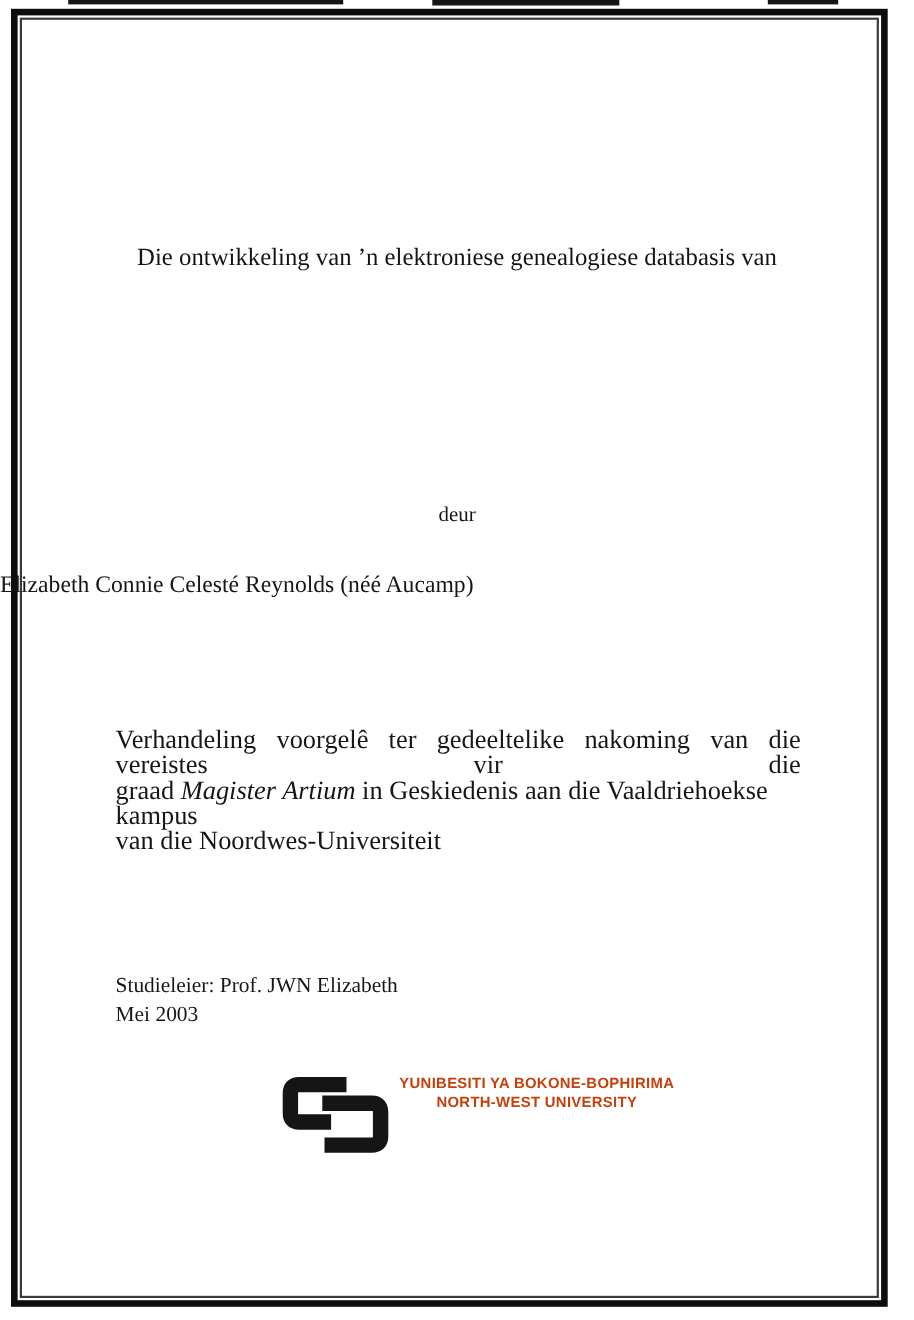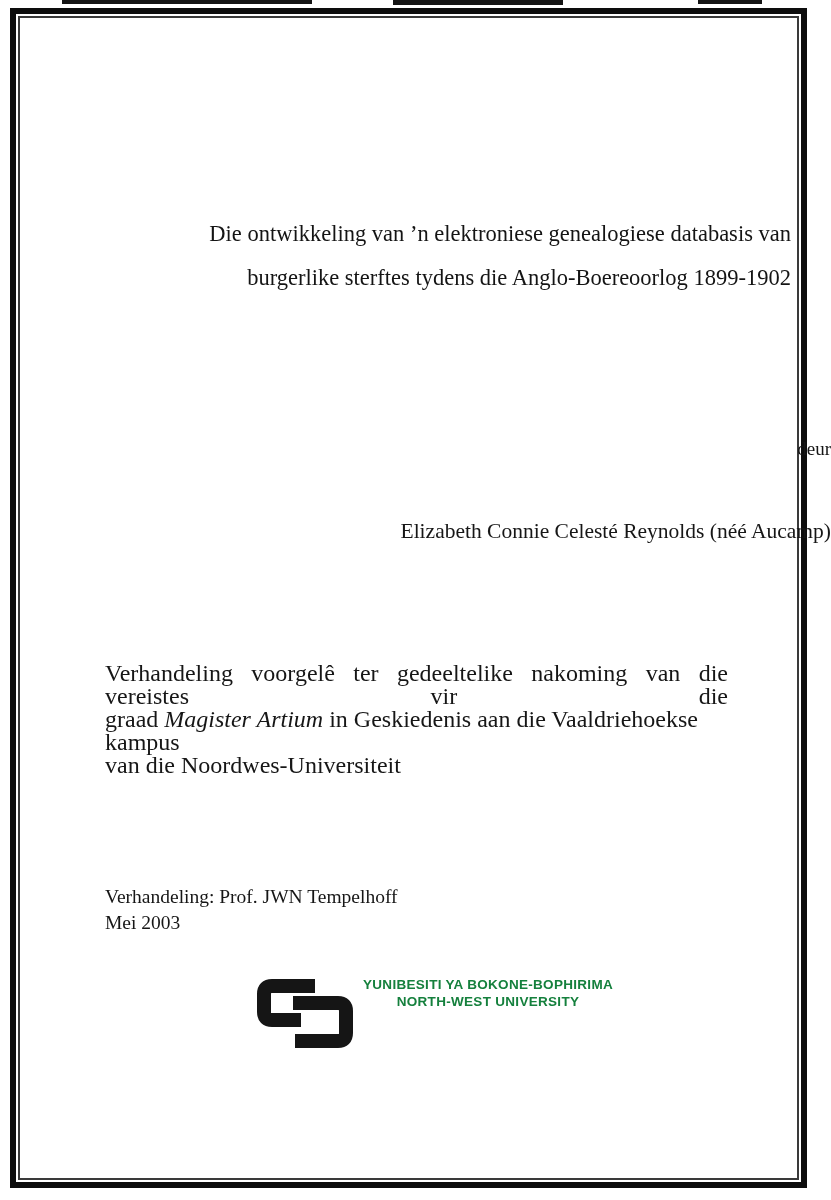--- a/index.html
+++ b/index.html
@@ -27,37 +27,37 @@
 
   
   .artifact { position: absolute; background: #151515; }
   .art-a { left: 62px;  top: 0; width: 250px; height: 4px; }
   .art-b { left: 393px; top: 0; width: 170px; height: 5px; }
   .art-c { left: 698px; top: 0; width: 64px;  height: 4px; }
 
   .title-block {
     position: absolute;
     left: 40px; right: 40px; top: 212px;
-    text-align: right;
+    text-align: center;
     font-size: 22.5px;
     line-height: 44px;
     color: #141414;
   }
 
   .byline {
     position: absolute;
-    left: 0; right: 0; top: 438px;
-    text-align: right;
+    left: 0; right: 0; top: 458px;
+    text-align: center;
     font-size: 19px;
   }
 
   .author {
     position: absolute;
     left: 0; right: 0; top: 519px;
-    text-align: right;
+    text-align: left;
     font-size: 21.5px;
   }
 
   .statement {
     position: absolute;
     left: 105px; top: 662px;
     width: 623px;
     font-size: 24px;
     line-height: 23px;
   }
@@ -84,52 +84,51 @@
   .logo-text {
     width: 252px;
     margin-left: 8px;
     margin-top: 1px;
     text-align: center;
     font-family: "Liberation Sans", sans-serif;
     font-weight: 700;
     font-size: 13.5px;
     letter-spacing: 0.3px;
     line-height: 17px;
-    color: #15803d;
+    color: #c2410c;
     white-space: nowrap;
   }
 </style>
 </head>
 <body>
 
 <div class="frame">
   <div class="frame-inner"></div>
 </div>
 
 <div class="artifact art-a"></div>
 <div class="artifact art-b"></div>
 <div class="artifact art-c"></div>
 
 <div class="title-block">
   <div>Die ontwikkeling van ’n elektroniese genealogiese databasis van</div>
-  <div>burgerlike sterftes tydens die Anglo-Boereoorlog 1899-1902</div>
 </div>
 
 <div class="byline">deur</div>
 
 <div class="author">Elizabeth Connie Celesté Reynolds (néé Aucamp)</div>
 
 <div class="statement">
   <div class="just">Verhandeling voorgelê ter gedeeltelike nakoming van die vereistes vir die</div>
   <div><span>graad </span><span class="it">Magister Artium</span><span> in Geskiedenis aan die Vaaldriehoekse kampus</span></div>
   <div>van die Noordwes-Universiteit</div>
 </div>
 
 <div class="supervisor-block">
-  <div>Verhandeling: Prof. JWN Tempelhoff</div>
+  <div>Studieleier: Prof. JWN Elizabeth</div>
   <div>Mei 2003</div>
 </div>
 
 <div class="logo">
   <svg class="logo-mark" width="98" height="72" viewBox="0 0 98 72" xmlns="http://www.w3.org/2000/svg">
     <path d="M 59 8 L 16 8 Q 8 8 8 16 L 8 34 Q 8 42 16 42 L 45 42" fill="none" stroke="#151515" stroke-width="14"></path>
     <path d="M 37 25 L 82 25 Q 90 25 90 33 L 90 55 Q 90 63 82 63 L 39 63" fill="none" stroke="#151515" stroke-width="14"></path>
   </svg>
   <div class="logo-text">
     <div>YUNIBESITI YA BOKONE-BOPHIRIMA</div>

